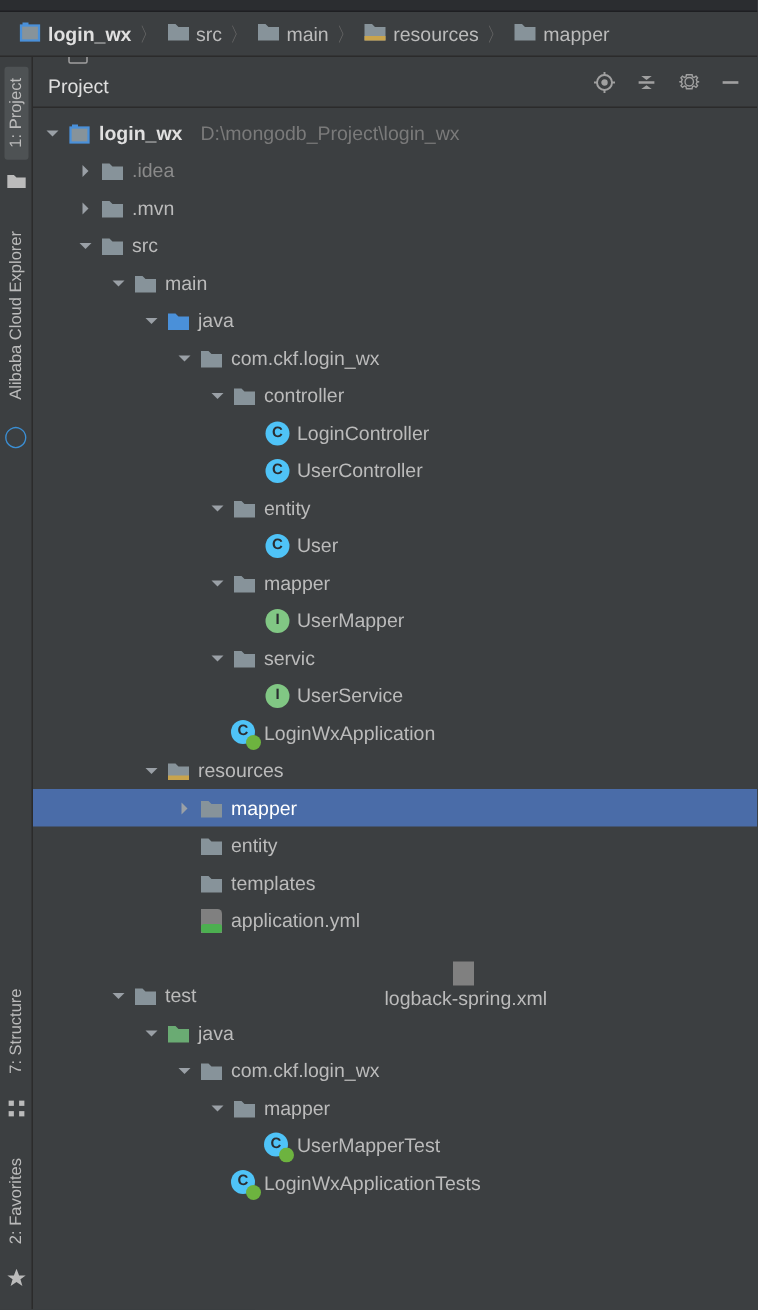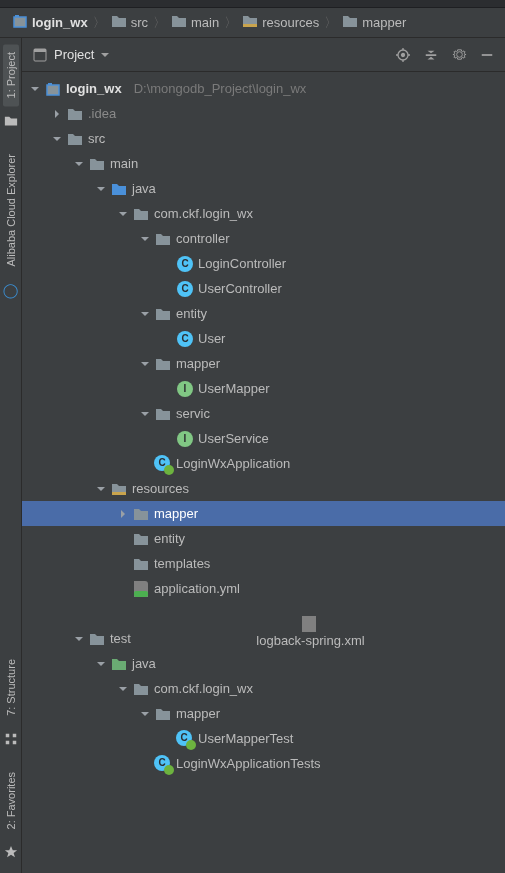--- a/index.html
+++ b/index.html
@@ -83,20 +83,21 @@
     height: 34px;
     background: #3c3f41;
     border-bottom: 1px solid #2b2b2b;
     display: flex; align-items: center; justify-content: space-between;
     padding: 0 6px 0 10px;
   }
   .panel-title {
     display: flex; align-items: center; gap: 6px;
     color: #e0e0e0; font-weight: 500;
     cursor: pointer;
+    flex-direction: column;
   }
   .panel-actions { display: flex; gap: 4px; }
   .panel-actions .pbtn {
     width: 24px; height: 24px;
     display: flex; align-items: center; justify-content: center;
     color: #a0a0a0; cursor: pointer;
     border-radius: 3px;
   }
 
   
@@ -319,20 +320,33 @@
           </span>
           <span class="ic">
             <svg class="folder-svg" viewBox="0 0 16 14">
               <path d="M1 2h5l2 2h7v9H1z" fill="#87939a"></path>
             </svg>
           </span>
           <span class="lbl dim">.idea</span>
         </div>
         <div class="tree-row" style="padding-left: 28px;">
           <span class="arrow">
+            <svg width="10" height="10" viewBox="0 0 10 10" fill="#9aa0a6" class="chev-right">
+              <path d="M1 3l4 4 4-4z"></path>
+            </svg>
+          </span>
+          <span class="ic">
+            <svg class="folder-svg" viewBox="0 0 16 14">
+              <path d="M1 2h5l2 2h7v9H1z" fill="#87939a"></path>
+            </svg>
+          </span>
+          <span class="lbl">.mvn</span>
+        </div>
+        <div class="tree-row" style="padding-left: 28px;">
+          <span class="arrow">
             <svg width="10" height="10" viewBox="0 0 10 10" fill="#9aa0a6" class="chev-down">
               <path d="M1 3l4 4 4-4z"></path>
             </svg>
           </span>
           <span class="ic">
             <svg class="folder-svg" viewBox="0 0 16 14">
               <path d="M1 2h5l2 2h7v9H1z" fill="#87939a"></path>
             </svg>
           </span>
           <span class="lbl">src</span>

